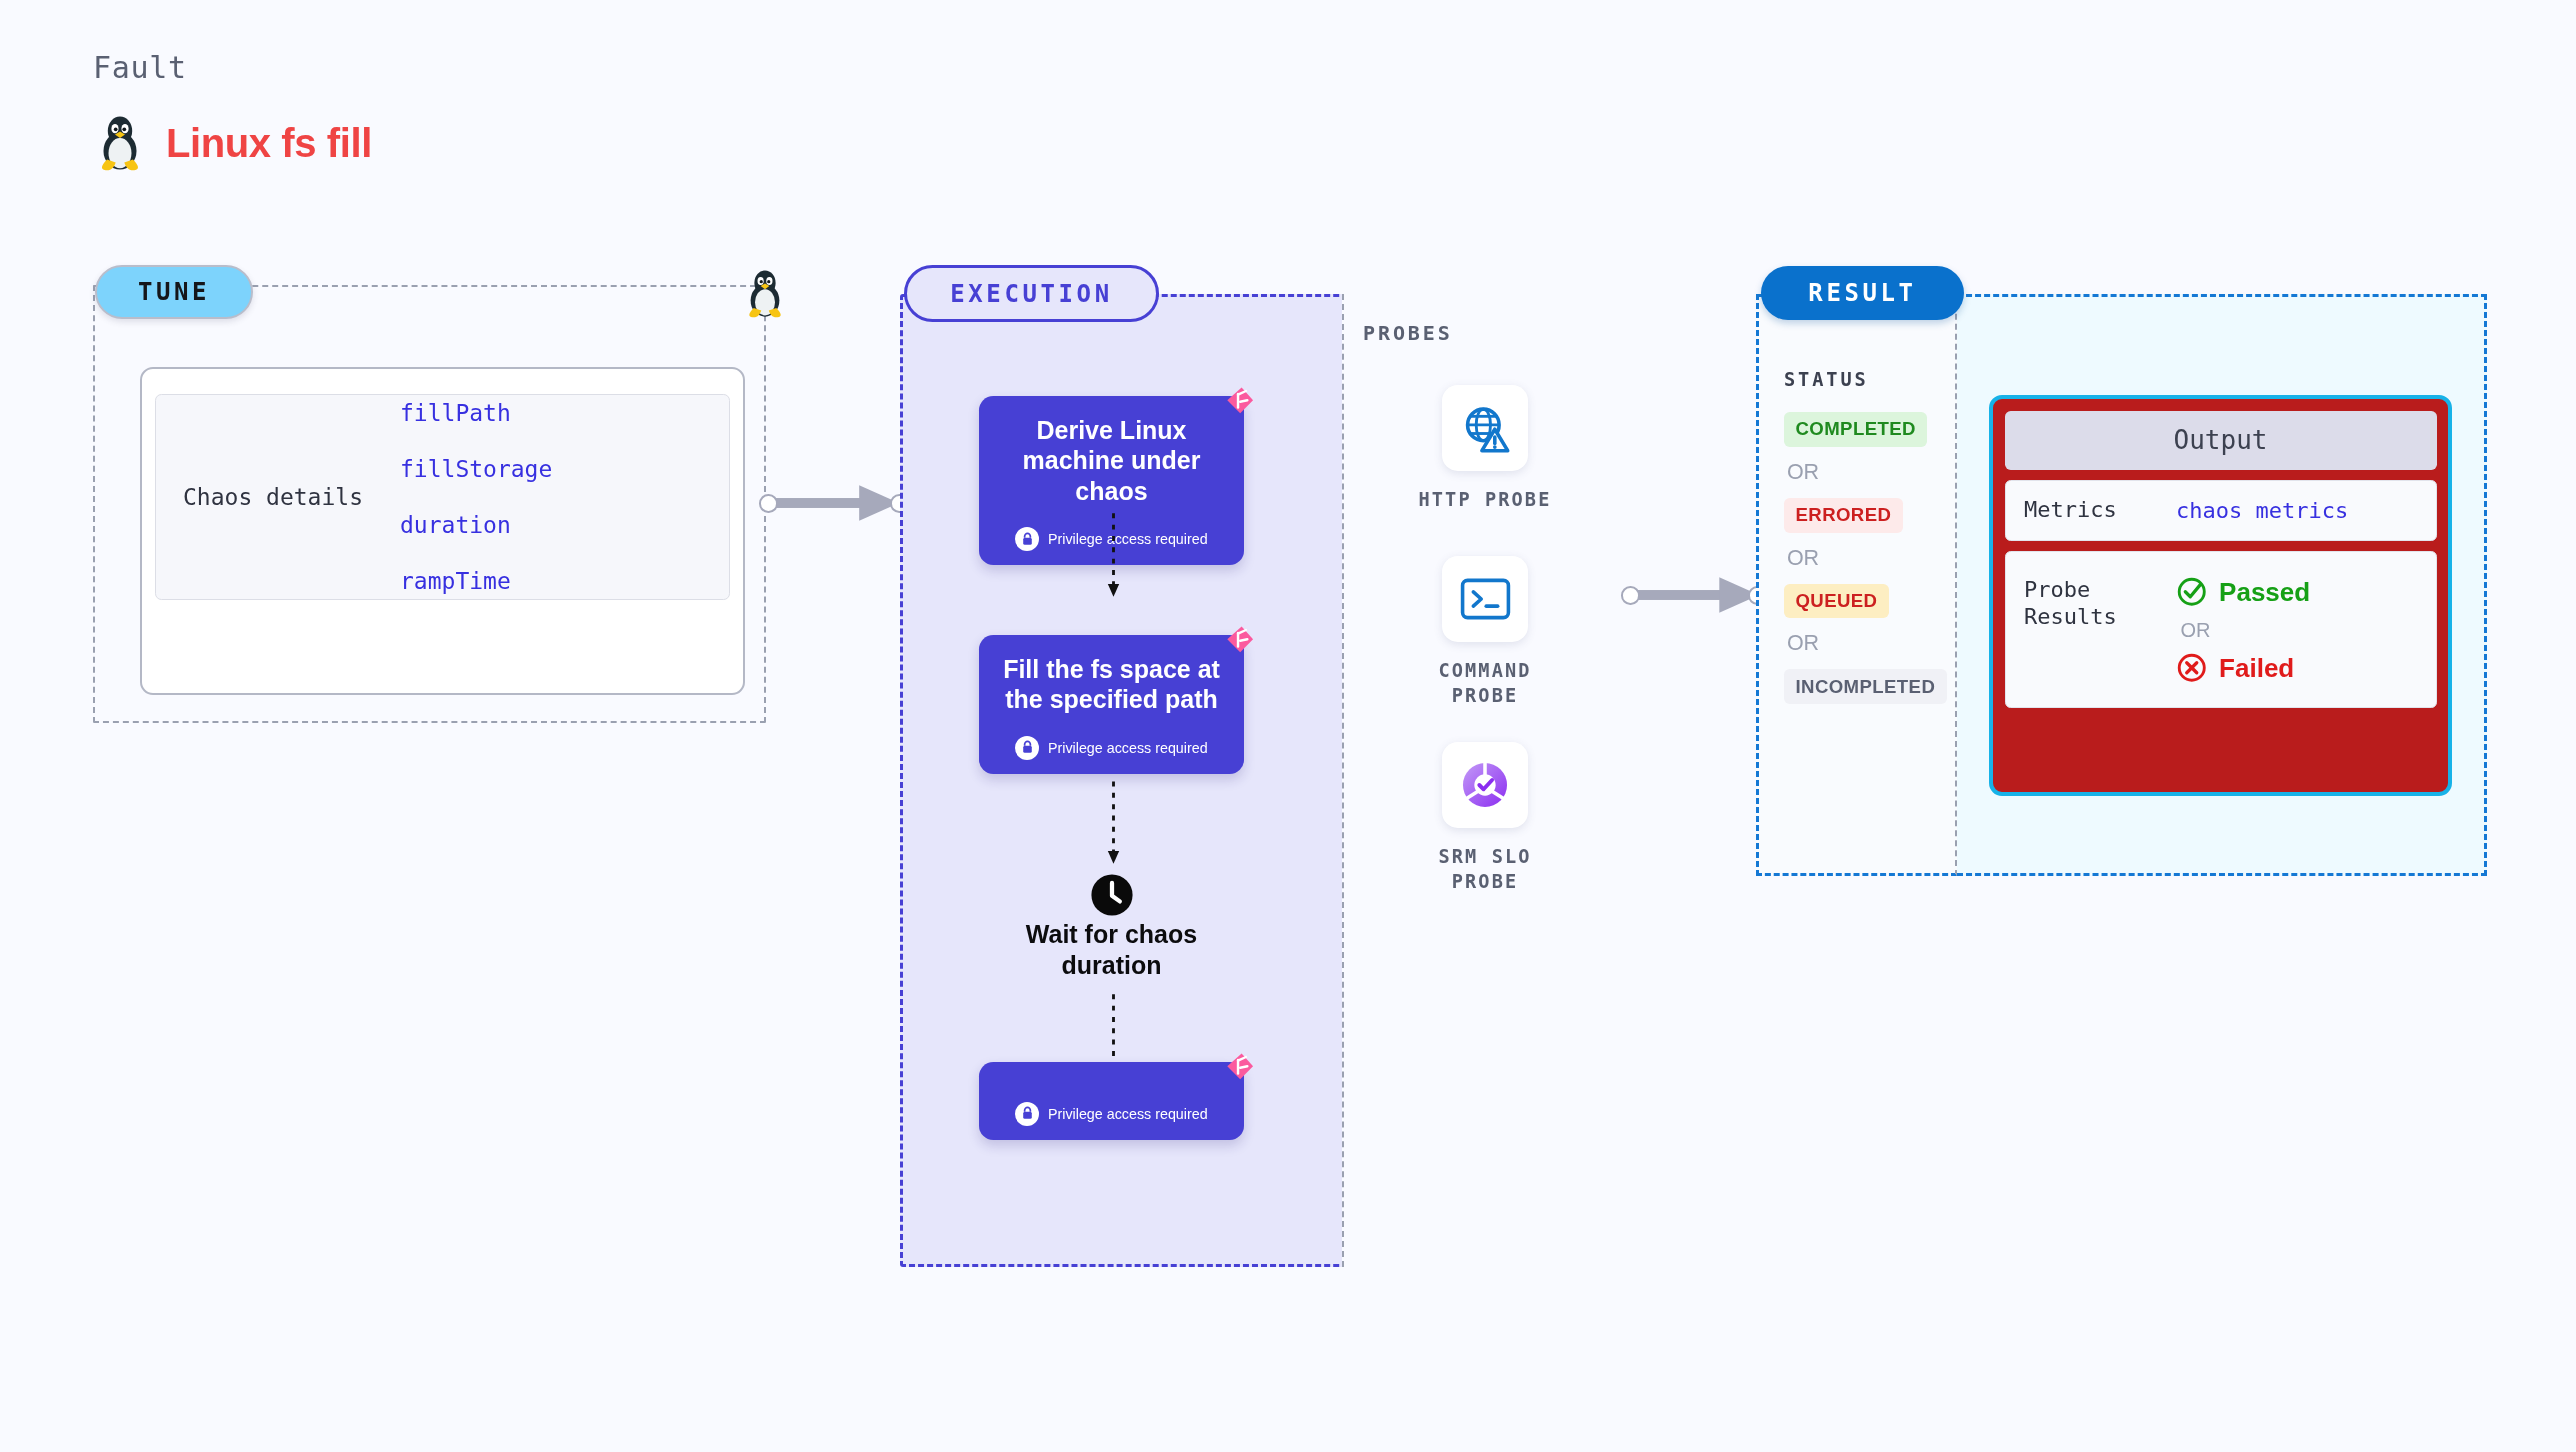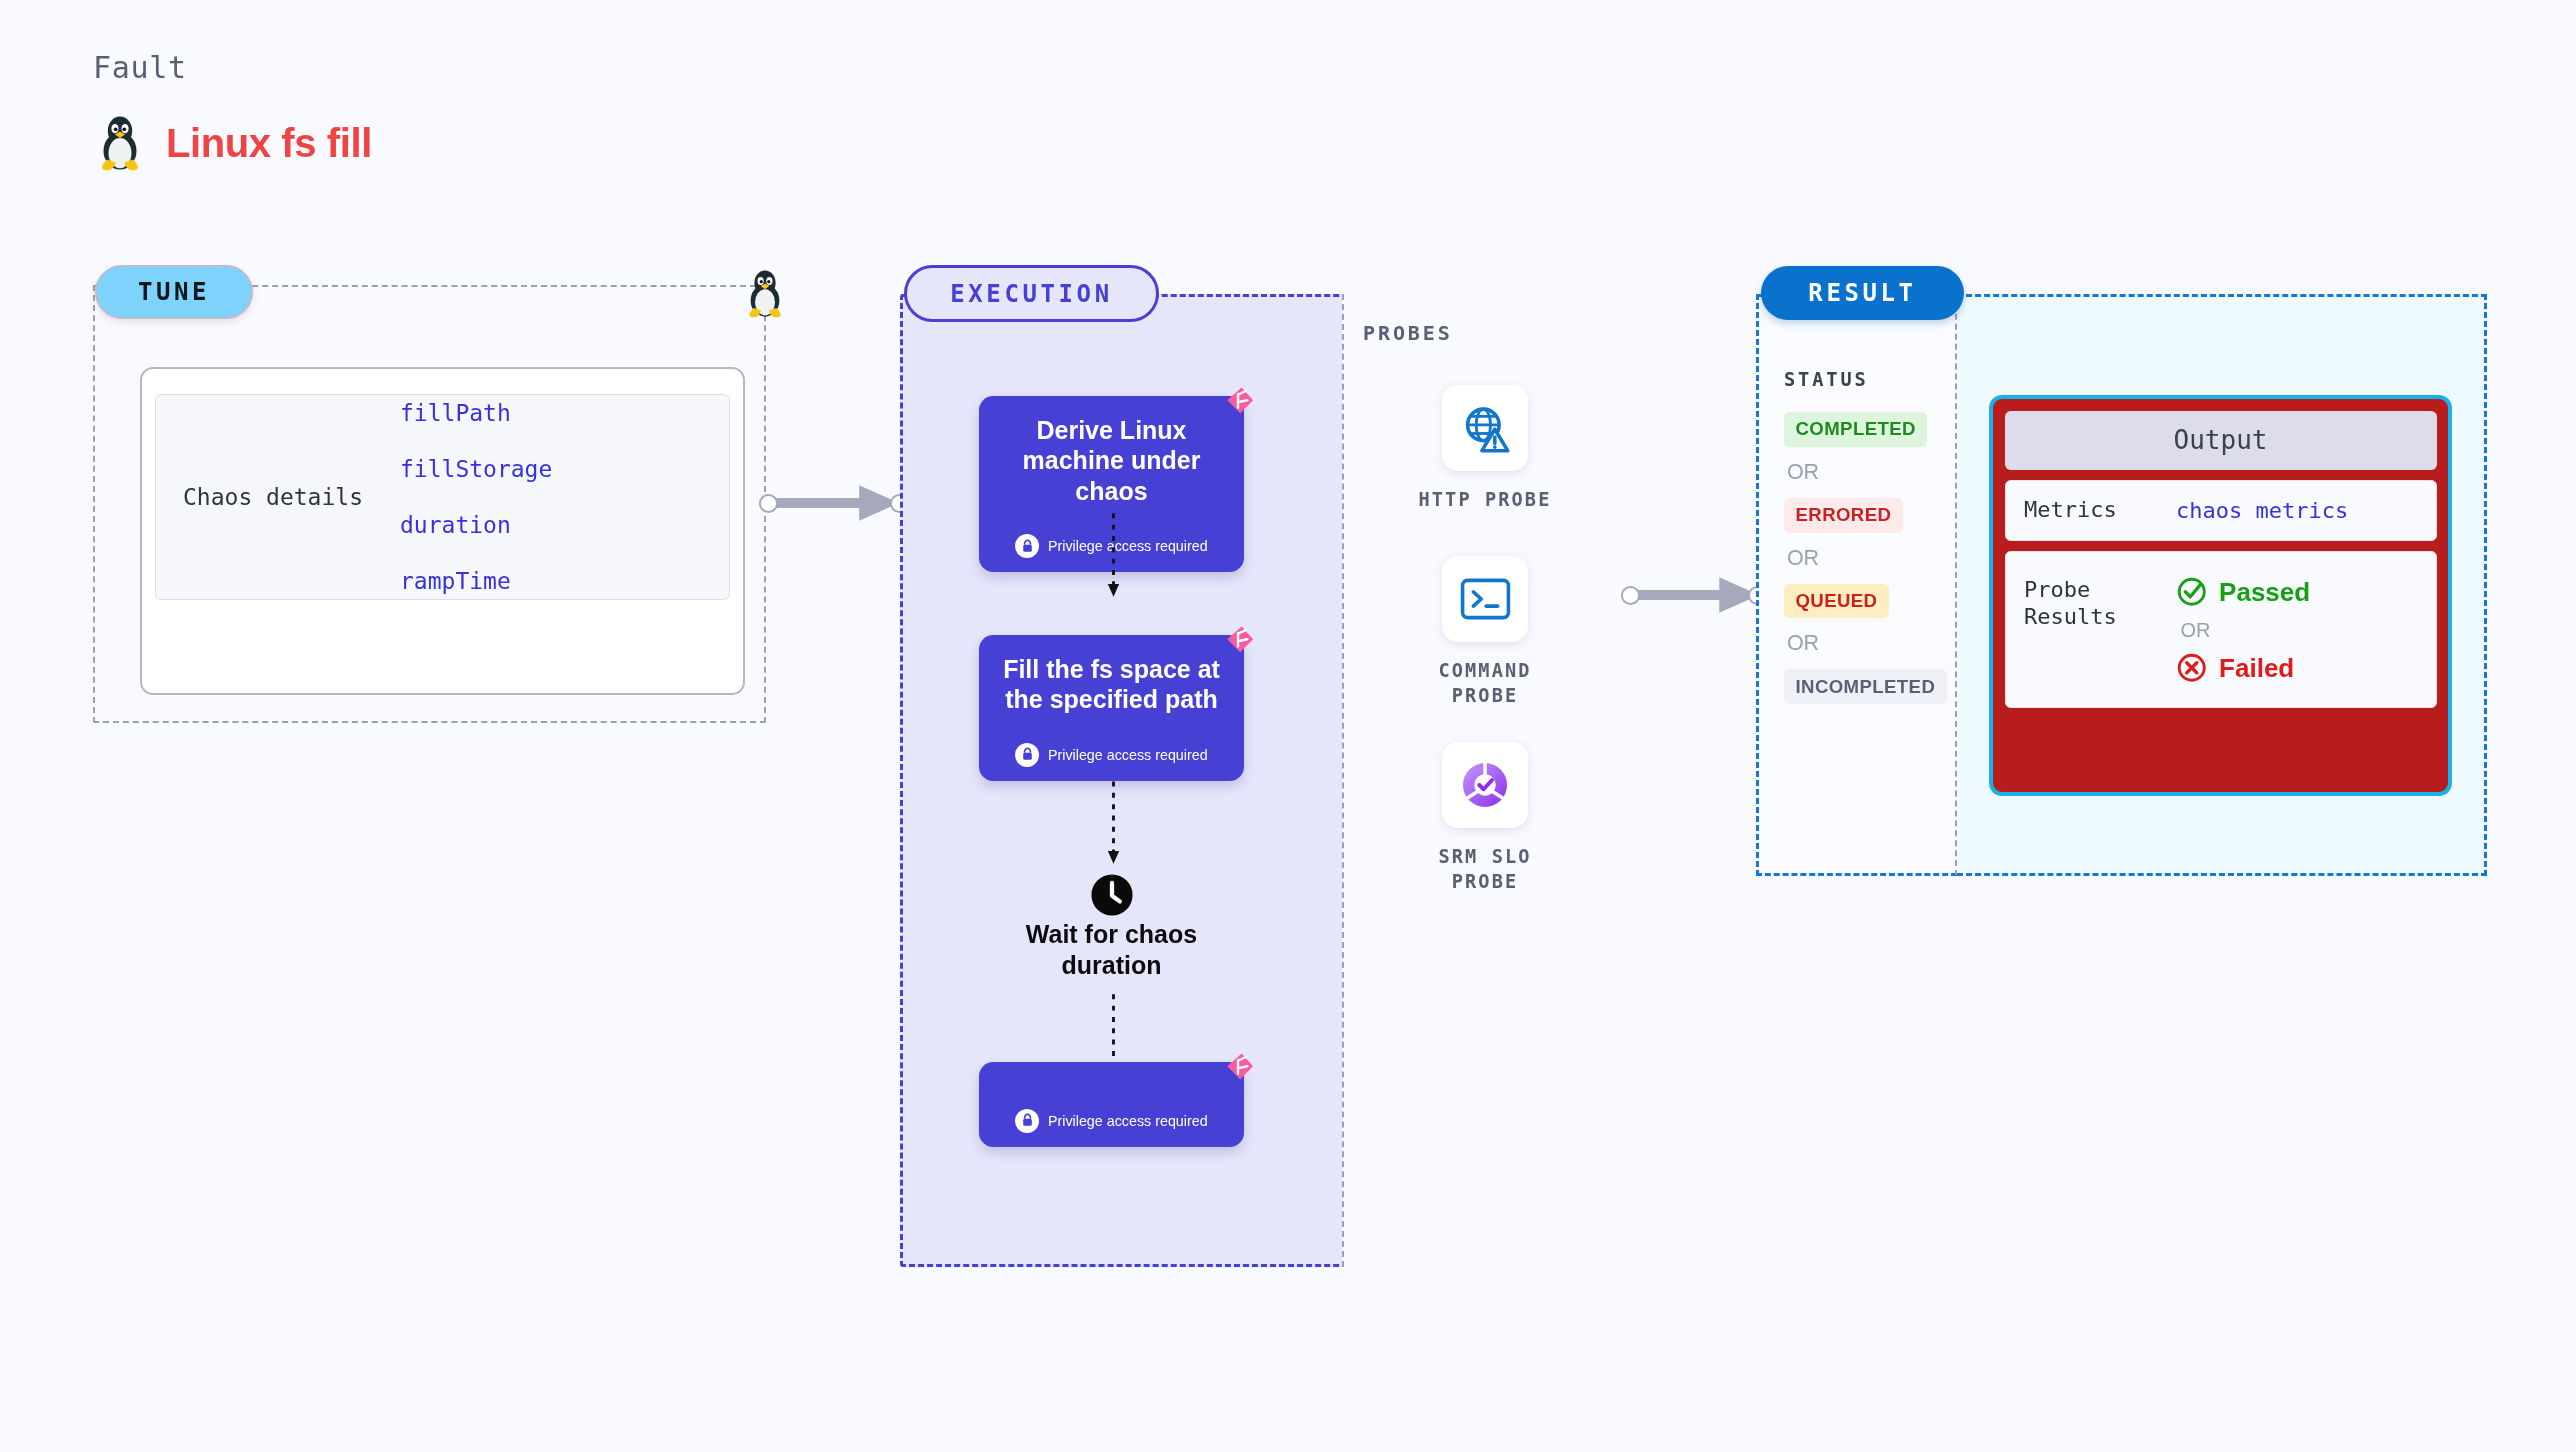--- a/index.html
+++ b/index.html
@@ -107,21 +107,21 @@
     position: absolute; width: 265px;
     background: #4740d4; border-radius: 14.3px;
     padding: 18.6px 15.8px 14.3px;
     box-shadow: 0 5.7px 11.5px rgba(40,30,120,.18);
   }
   .step-title {
     color: #ffffff; font-size: 25px; font-weight: bold;
     text-align: center; line-height: 1.22;
   }
   .step-priv {
-    margin-top: 28px; display: flex; align-items: center; justify-content: center; gap: 8.6px;
+    margin-top: 21px; display: flex; align-items: center; justify-content: center; gap: 8.6px;
   }
   .step-priv span { color: #ffffff; font-size: 14.3px; }
   .lock-badge {
     width: 24px; height: 24px; background: #ffffff; border-radius: 50%;
     display: flex; align-items: center; justify-content: center;
   }
   .pink-flag { position: absolute; right: -10px; top: -10px; }
 
   .wait-node { position: absolute; width: 265px; text-align: center; }
   .wait-clock { margin: 0 auto 11.5px; }

